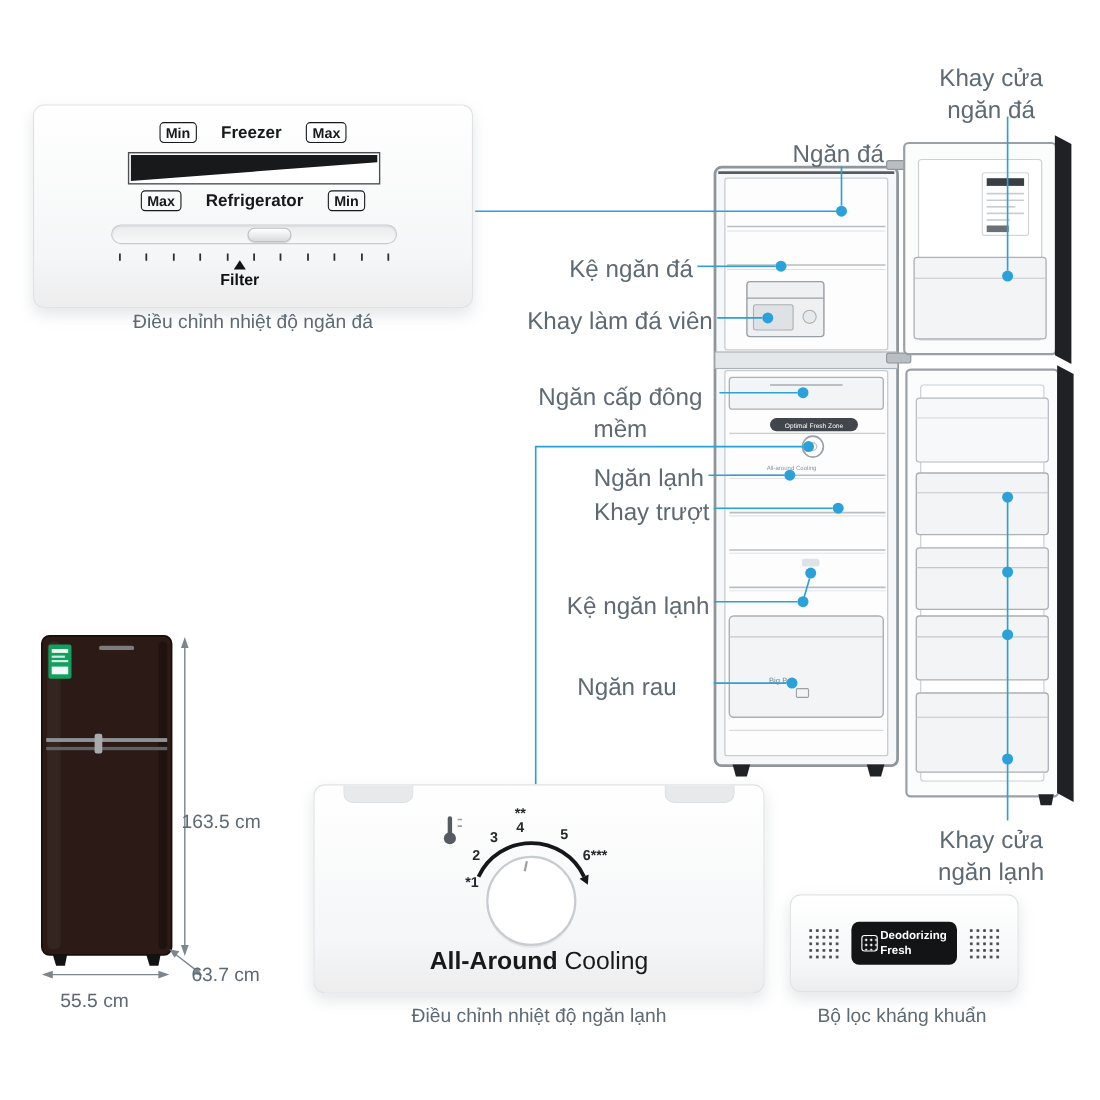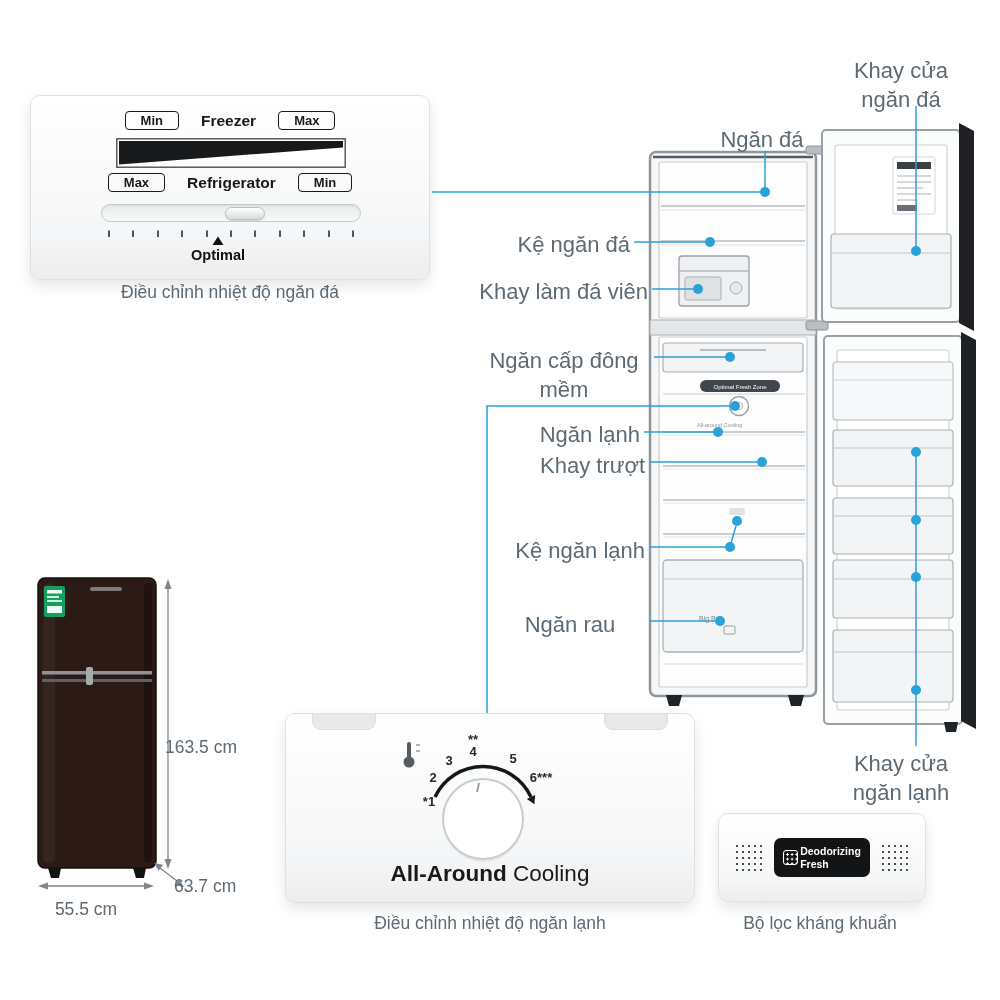--- a/index.html
+++ b/index.html
@@ -10,21 +10,21 @@
   svg text { font-family: "Liberation Sans", "DejaVu Sans", sans-serif; }
 
   
   .panel { position: absolute; background: linear-gradient(180deg, #ffffff 0%, #f5f6f7 75%, #ededee 100%);
            border: 1px solid #dfe2e4; border-radius: 10px; box-shadow: 0 6px 14px rgba(120,130,140,0.20); }
 
   .freezer-panel { left: 30px; top: 95px; width: 400px; height: 185px; }
   .fp-row { position: absolute; left: 0; width: 100%; display: flex; justify-content: center; align-items: center; gap: 22px; }
   .fp-row1 { top: 15px; }
   .fp-row2 { top: 77px; }
-  .minmax { border: 1.7px solid #17191b; border-radius: 4px; padding: 0 15px; font-size: 13px; font-weight: 700; color: #17191b; line-height: 17px; }
+  .minmax { border: 1.7px solid #17191b; border-radius: 4px; padding: 0 5px; font-size: 13px; font-weight: 700; color: #17191b; line-height: 17px; }
   .fp-title { font-weight: 700; font-size: 15.5px; color: #17191b; }
   .wedge-svg { position: absolute; left: 85px; top: 42px; width: 230px; height: 30px; }
   .slider-track { position: absolute; left: 70px; top: 108px; width: 260px; height: 18px; border: 1px solid #c7cbcf; border-radius: 10px;
                   background: linear-gradient(#e9ebec, #f8f9f9); box-shadow: inset 0 1px 2px rgba(0,0,0,0.08); }
   .slider-handle { position: absolute; left: 123px; top: 1.5px; width: 40px; height: 13px; border-radius: 7px;
                    background: linear-gradient(#ffffff, #d9dcdf); border: 1px solid #bcc0c4; box-shadow: 0 1px 1px rgba(0,0,0,0.15); }
   .ticks-svg { position: absolute; left: 70px; top: 133px; width: 260px; height: 17px; }
   .optimal-label { position: absolute; left: 147px; top: 151px; width: 80px; text-align: center; font-size: 14.5px; font-weight: 700; color: #101113; }
 
   .caption { position: absolute; text-align: center; font-size: 17.5px; color: #5d6a74; }
@@ -251,21 +251,21 @@
       <line x1="106" y1="1.5" x2="106" y2="8"></line>
         <line x1="130" y1="1.5" x2="130" y2="8"></line>
       <line x1="154" y1="1.5" x2="154" y2="8"></line>
         <line x1="179" y1="1.5" x2="179" y2="8"></line>
       <line x1="203" y1="1.5" x2="203" y2="8"></line>
         <line x1="228" y1="1.5" x2="228" y2="8"></line>
       <line x1="252" y1="1.5" x2="252" y2="8"></line>
     </g>
     <polygon points="111.5,16 122.5,16 117,7.5" fill="#111315"></polygon>
   </svg>
-  <div class="optimal-label">Optimal</div>
+  <div class="optimal-label">Filter</div>
 </div>
 <div class="caption freezer-caption">Điều chỉnh nhiệt độ ngăn đá</div>
 
 <div class="callout co-khay-cua-ngan-da">
   <div>Khay cửa</div>
   <div>ngăn đá</div>
 </div>
 <div class="callout co-ngan-da">Ngăn đá</div>
 <div class="callout co-ke-ngan-da">Kệ ngăn đá</div>
 <div class="callout co-khay-lam-da-vien">Khay làm đá viên</div>

